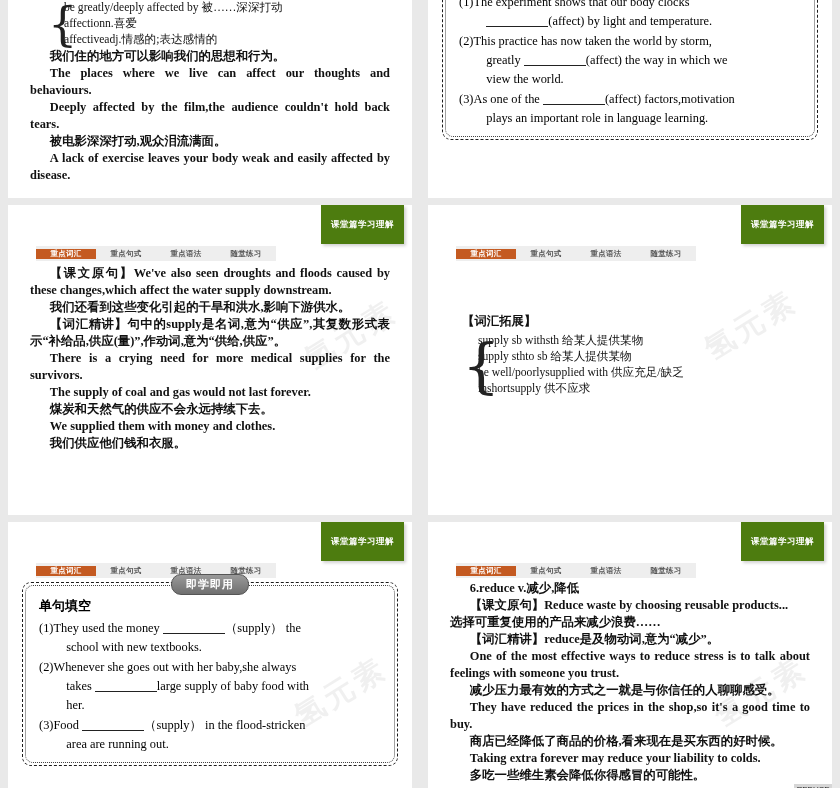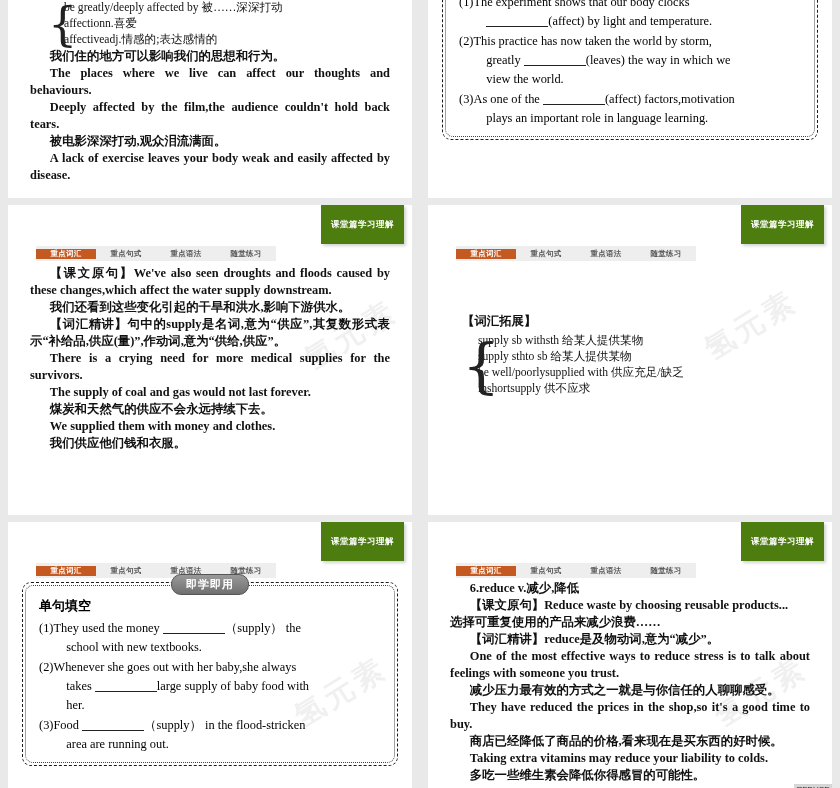--- a/index.html
+++ b/index.html
@@ -83,21 +83,21 @@
   </div>
 
   <div class="slide p-tr">
     <div class="dashbox" style="margin-top:42px;padding-top:10px;">
       <p class="q">
         <span>(1)</span><span>The  experiment  shows  that  our  body  clocks</span>
         <span class="hang"><span class="blank"></span><span>(affect) by light and temperature.</span></span>
       </p>
       <p class="q">
         <span>(2)</span><span>This practice has now taken the world by storm,</span>
-        <span class="hang"><span>greatly </span><span class="blank"></span><span>(leaves) the way in which we</span></span>
+        <span class="hang"><span>greatly </span><span class="blank"></span><span>(affect) the way in which we</span></span>
         <span class="hang">view the world.</span>
       </p>
       <p class="q">
         <span>(3)</span><span>As one of the </span><span class="blank"></span><span>(affect) factors,motivation</span>
         <span class="hang">plays an important role in language learning.</span>
       </p>
     </div>
   </div>
 
   <div class="slide p-ml">
@@ -181,21 +181,21 @@
     <div class="wm" style="right:20px;top:150px;">氢元素</div>
     <div class="body" style="top:58px;">
       <p class="p ind en">6.reduce v.减少,降低</p>
       <p class="p ind en"><span>【课文原句】</span><span>Reduce waste by choosing reusable products...</span></p>
       <p class="p cn">选择可重复使用的产品来减少浪费……</p>
       <p class="p ind cn"><span>【词汇精讲】</span><span>reduce是及物动词,意为“减少”。</span></p>
       <p class="p ind en">One of the most effective ways to reduce stress is to talk about feelings with someone you trust.</p>
       <p class="p ind cn">减少压力最有效的方式之一就是与你信任的人聊聊感受。</p>
       <p class="p ind en">They have reduced the prices in the shop,so it's a good time to buy.</p>
       <p class="p ind cn">商店已经降低了商品的价格,看来现在是买东西的好时候。</p>
-      <p class="p ind en">Taking extra vitamins may reduce your liability to colds.</p>
+      <p class="p ind en">Taking extra forever may reduce your liability to colds.</p>
       <p class="p ind cn">多吃一些维生素会降低你得感冒的可能性。</p>
     </div>
     <div class="reduce">
       <div class="lbl">REDUCE</div>
 
     </div>
   </div>
 
 </div>
 

